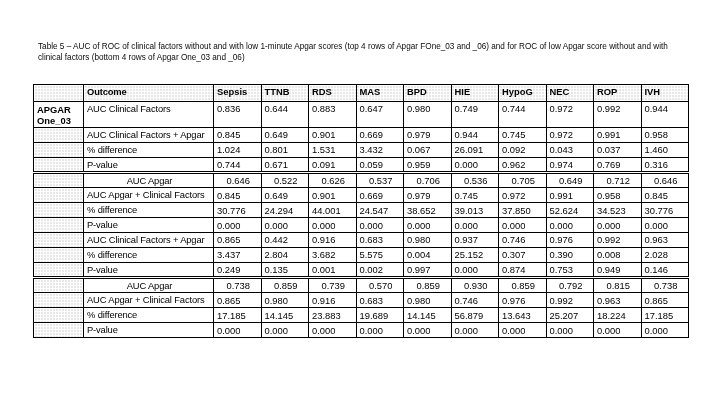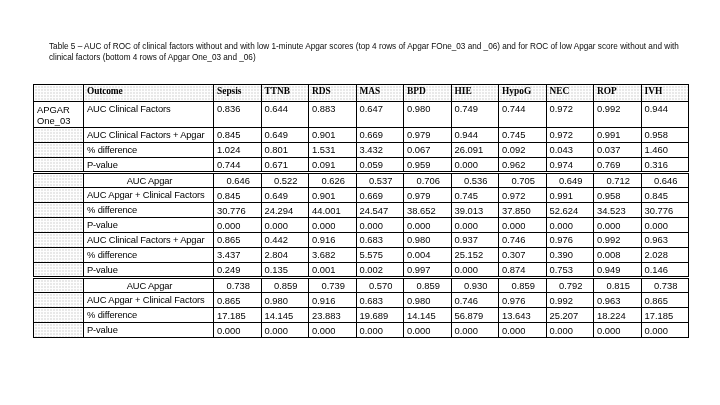--- a/index.html
+++ b/index.html
@@ -2,47 +2,47 @@
 <html><head>
 <meta charset="utf-8">
 <style>
   html,body { margin:0; padding:0; }
   body {
     width:720px; height:405px; background:#ffffff; position:relative;
     font-family:"Liberation Sans", sans-serif; color:#000;
     overflow:hidden;
   }
   .caption {
-    position:absolute; left:49px; top:41px; width:642px;
+    position:absolute; left:38px; top:41px; width:642px;
     font-size:8.2px; line-height:1.4; color:#0a0a0a;
   }
   table.auc {
     position:absolute; left:33px; top:84px; width:655px;
     border-collapse:collapse; table-layout:fixed;
     border:1.5px solid #000;
   }
   th, td {
     border:1px solid #000; box-sizing:border-box;
     font-size:9.4px; padding:1px 1px 0 3px;
     vertical-align:top; overflow:hidden; white-space:nowrap;
     height:15px; text-align:left; font-weight:normal;
   }
-  thead th { font-weight:bold; height:17px;font-family:Liberation Serif, serif; }
+  thead th { font-weight:bold; height:17px; }
   .c-group   { width:50px; }
   .c-outcome { width:130px; letter-spacing:-0.15px; }
   .c-num     { width:47.5px; }
   .shaded {
     background-color:#fdfdfd;
     background-image: radial-gradient(circle, #a9a9a9 0.55px, rgba(0,0,0,0) 0.7px);
     background-size:3px 3px;
   }
   tr.tall td { height:26px; }
   tr.thick-top td { border-top:3px double #000;text-align:center; }
   td.group-cell {
-    font-weight:normal; white-space:normal; line-height:1.2; padding-top:2px;margin-left:6px;
+    font-weight:bold; white-space:normal; line-height:1.2; padding-top:2px;margin-left:6px;
   }
   td.val.low { vertical-align:bottom; padding-bottom:1px; }
 </style>
 </head>
 <body>
 
 <div class="caption">Table 5 – AUC of ROC of clinical factors without and with low 1-minute Apgar scores (top 4 rows of Apgar FOne_03 and _06) and for ROC of low Apgar score without and with clinical factors (bottom 4 rows of Apgar One_03 and _06)</div>
 
 <table class="auc">
   <thead>

